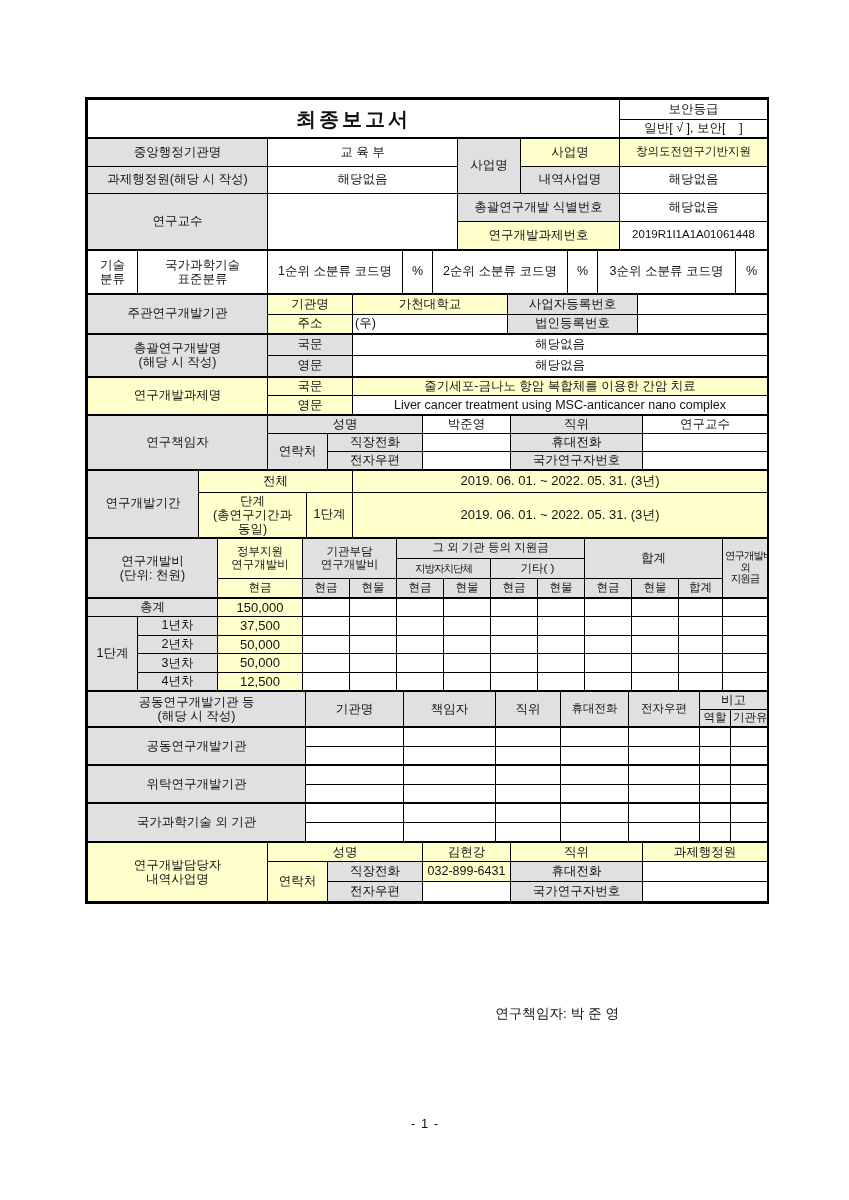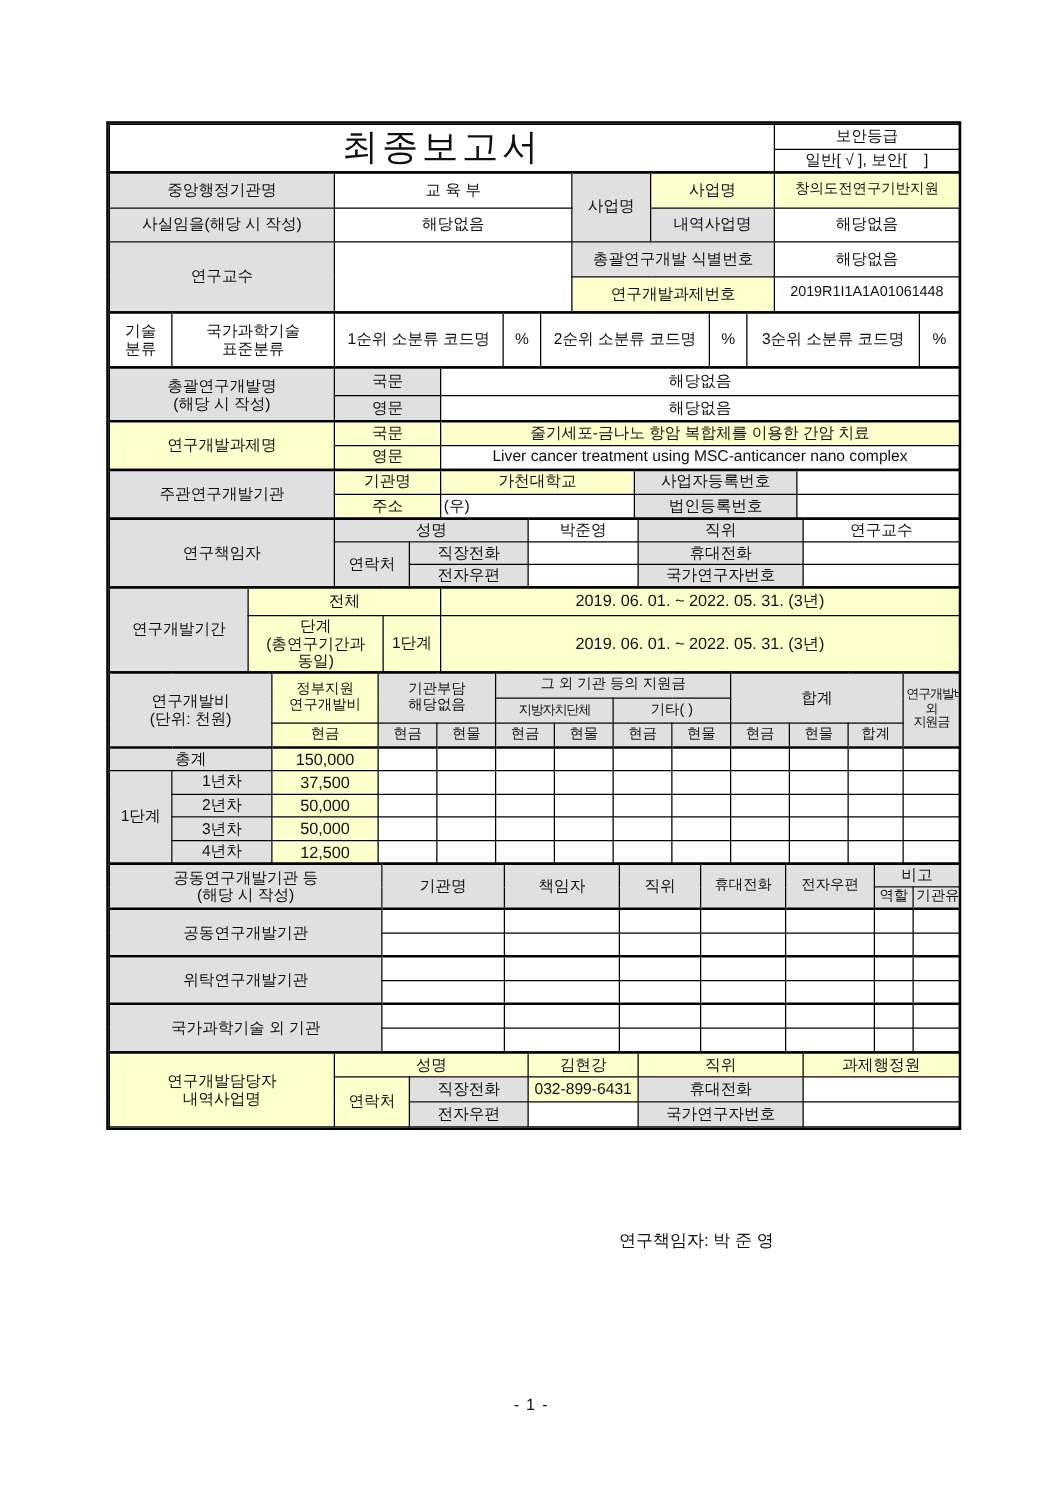--- a/index.html
+++ b/index.html
@@ -15,21 +15,21 @@
     border:1px solid #000; text-align:center; vertical-align:middle;
     font-size:12.5px; padding:1px 2px; overflow:hidden; line-height:1.2;
     word-break:keep-all;
   }
   .g { background:#e0e0e0; }
   .y { background:#ffffcc; }
   .pre { white-space:pre-line; line-height:1.12; }
   .prekeep { white-space:pre; }
   .left { text-align:left; }
   .thick > td { border-top:2px solid #000; }
-  .title-cell { font-size:29px; font-weight:normal; letter-spacing:3px; }
+  .title-cell { font-size:20px; font-weight:bold; letter-spacing:3px; }
   .small { font-size:11.5px; }
   .tiny { font-size:10.5px; letter-spacing:-1px; }
   .num { font-size:13px; }
   .abs { position:absolute; }
   .decl { left:85px; top:896px; width:682px; font-size:13.6px; line-height:1.6; text-align:justify; }
   .dateline { left:85px; top:946px; width:680px; text-align:right; padding-right:14px; font-size:13.6px; box-sizing:border-box; white-space:pre; }
   .sign { left:85px; top:0; width:680px; text-align:right; padding-right:146px; font-size:13.6px; box-sizing:border-box; white-space:pre; }
   .footer { left:85px; top:1116px; width:680px; text-align:center; font-size:13px; letter-spacing:1px; }
 </style>
 </head>
@@ -64,21 +64,21 @@
         </colgroup>
       <tbody>
           <tr class="thick" style="height:28px">
         <td class="g">중앙행정기관명</td>
         <td>교 육 부</td>
         <td rowspan="2" class="g">사업명</td>
         <td class="y">사업명</td>
         <td class="y small">창의도전연구기반지원</td>
       </tr>
       <tr style="height:27px">
-        <td class="g">사실임을(해당 시 작성)</td>
+        <td class="g">과제행정원(해당 시 작성)</td>
         <td>해당없음</td>
         <td class="g">내역사업명</td>
         <td>해당없음</td>
       </tr>
       <tr style="height:28px">
         <td rowspan="2" class="g">연구교수</td>
         <td rowspan="2"></td>
         <td colspan="2" class="g">총괄연구개발 식별번호</td>
         <td>해당없음</td>
       </tr>
@@ -113,20 +113,45 @@
         <td>3순위 소분류 코드명</td>
         <td>%</td>
       </tr>
     </tbody>
       </table>
 
     <table>
       <colgroup>
           <col style="width:180px">
           <col style="width:85px">
+          <col style="width:155px">
+          <col style="width:130px">
+          <col style="width:130px">
+        </colgroup>
+      <tbody>
+          <tr class="thick" style="height:20px">
+        <td rowspan="2" class="g">주관연구개발기관</td>
+        <td class="y">기관명</td>
+        <td class="y">가천대학교</td>
+        <td class="g">사업자등록번호</td>
+        <td></td>
+      </tr>
+      <tr style="height:19px">
+        <td class="y">주소</td>
+        <td class="left">(우)</td>
+        <td class="g">법인등록번호</td>
+        <td></td>
+      </tr>
+    </tbody>
+      </table>
+
+    <table>
+      <colgroup>
+          <col style="width:180px">
+          <col style="width:85px">
           <col style="width:415px">
         </colgroup>
       <tbody>
           <tr class="thick" style="height:22px">
         <td rowspan="2" class="g pre">총괄연구개발명
 (해당 시 작성)</td>
         <td class="g">국문</td>
         <td>해당없음</td>
       </tr>
       <tr style="height:21px">
@@ -134,45 +159,20 @@
         <td>해당없음</td>
       </tr>
       <tr class="thick" style="height:19px">
         <td rowspan="2" class="y">연구개발과제명</td>
         <td class="y">국문</td>
         <td class="y">줄기세포-금나노 항암 복합체를 이용한 간암 치료</td>
       </tr>
       <tr style="height:19px">
         <td class="y">영문</td>
         <td>Liver cancer treatment using MSC-anticancer nano complex</td>
-      </tr>
-    </tbody>
-      </table>
-
-    <table>
-      <colgroup>
-          <col style="width:180px">
-          <col style="width:85px">
-          <col style="width:155px">
-          <col style="width:130px">
-          <col style="width:130px">
-        </colgroup>
-      <tbody>
-          <tr class="thick" style="height:20px">
-        <td rowspan="2" class="g">주관연구개발기관</td>
-        <td class="y">기관명</td>
-        <td class="y">가천대학교</td>
-        <td class="g">사업자등록번호</td>
-        <td></td>
-      </tr>
-      <tr style="height:19px">
-        <td class="y">주소</td>
-        <td class="left">(우)</td>
-        <td class="g">법인등록번호</td>
-        <td></td>
       </tr>
     </tbody>
       </table>
 
     <table>
       <colgroup>
           <col style="width:180px">
           <col style="width:60px">
           <col style="width:95px">
           <col style="width:88px">
@@ -242,21 +242,21 @@
         <col style="width:44px">
           <col style="width:45px">
       </colgroup>
       <tbody>
           <tr class="thick" style="height:21px">
         <td colspan="2" rowspan="3" class="g pre">연구개발비
 (단위: 천원)</td>
         <td rowspan="2" class="y pre small">정부지원
 연구개발비</td>
         <td colspan="2" rowspan="2" class="g pre small">기관부담
-해당없음</td>
+연구개발비</td>
         <td colspan="4" class="g small">그 외 기관 등의 지원금</td>
         <td colspan="3" rowspan="2" class="g">합계</td>
         <td rowspan="3" class="g pre tiny">연구개발비
 외
 지원금</td>
       </tr>
       <tr style="height:20px">
         <td colspan="2" class="g tiny">지방자치단체</td>
         <td colspan="2" class="g small">기타(    )</td>
       </tr>
@@ -460,15 +460,15 @@
       <tr style="height:20px">
         <td class="g">전자우편</td>
         <td></td>
         <td class="g">국가연구자번호</td>
         <td></td>
       </tr>
     </tbody>
       </table>
   </div>
 
-  <div class="abs sign" style="top:984px">연구책임자: 박 준 영</div>
+  <div class="abs sign" style="top:1005px">연구책임자: 박 준 영</div>
   <div class="abs footer">- 1 -</div>
 </div>
 
 </body></html>

